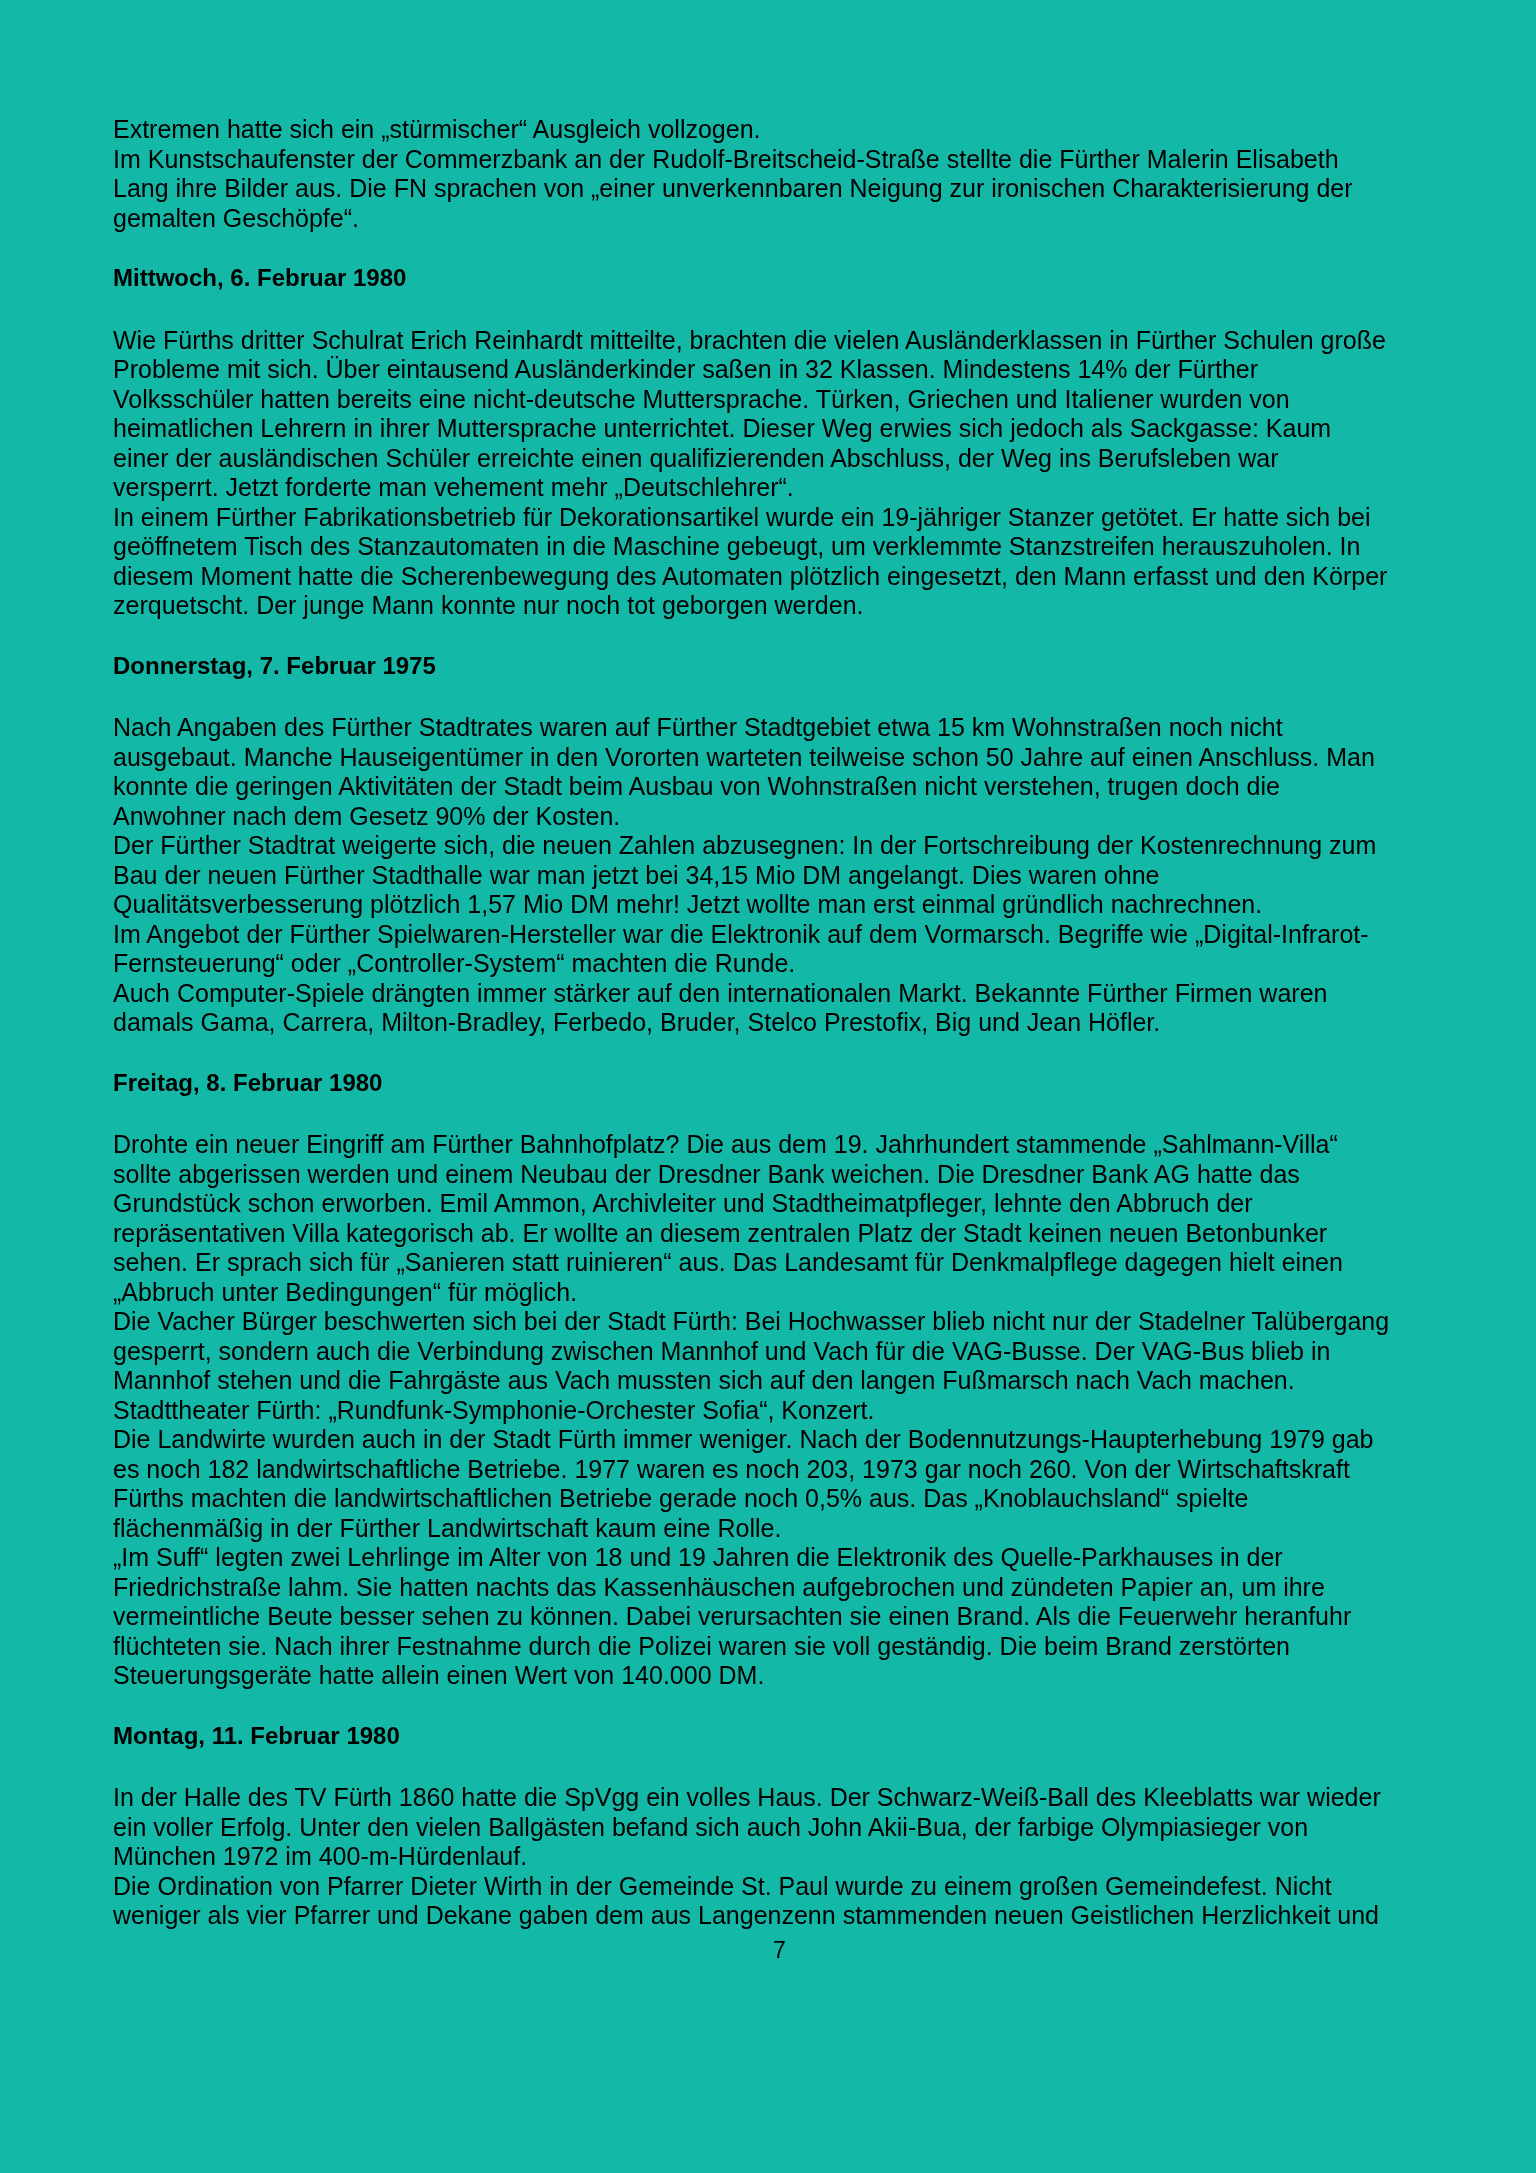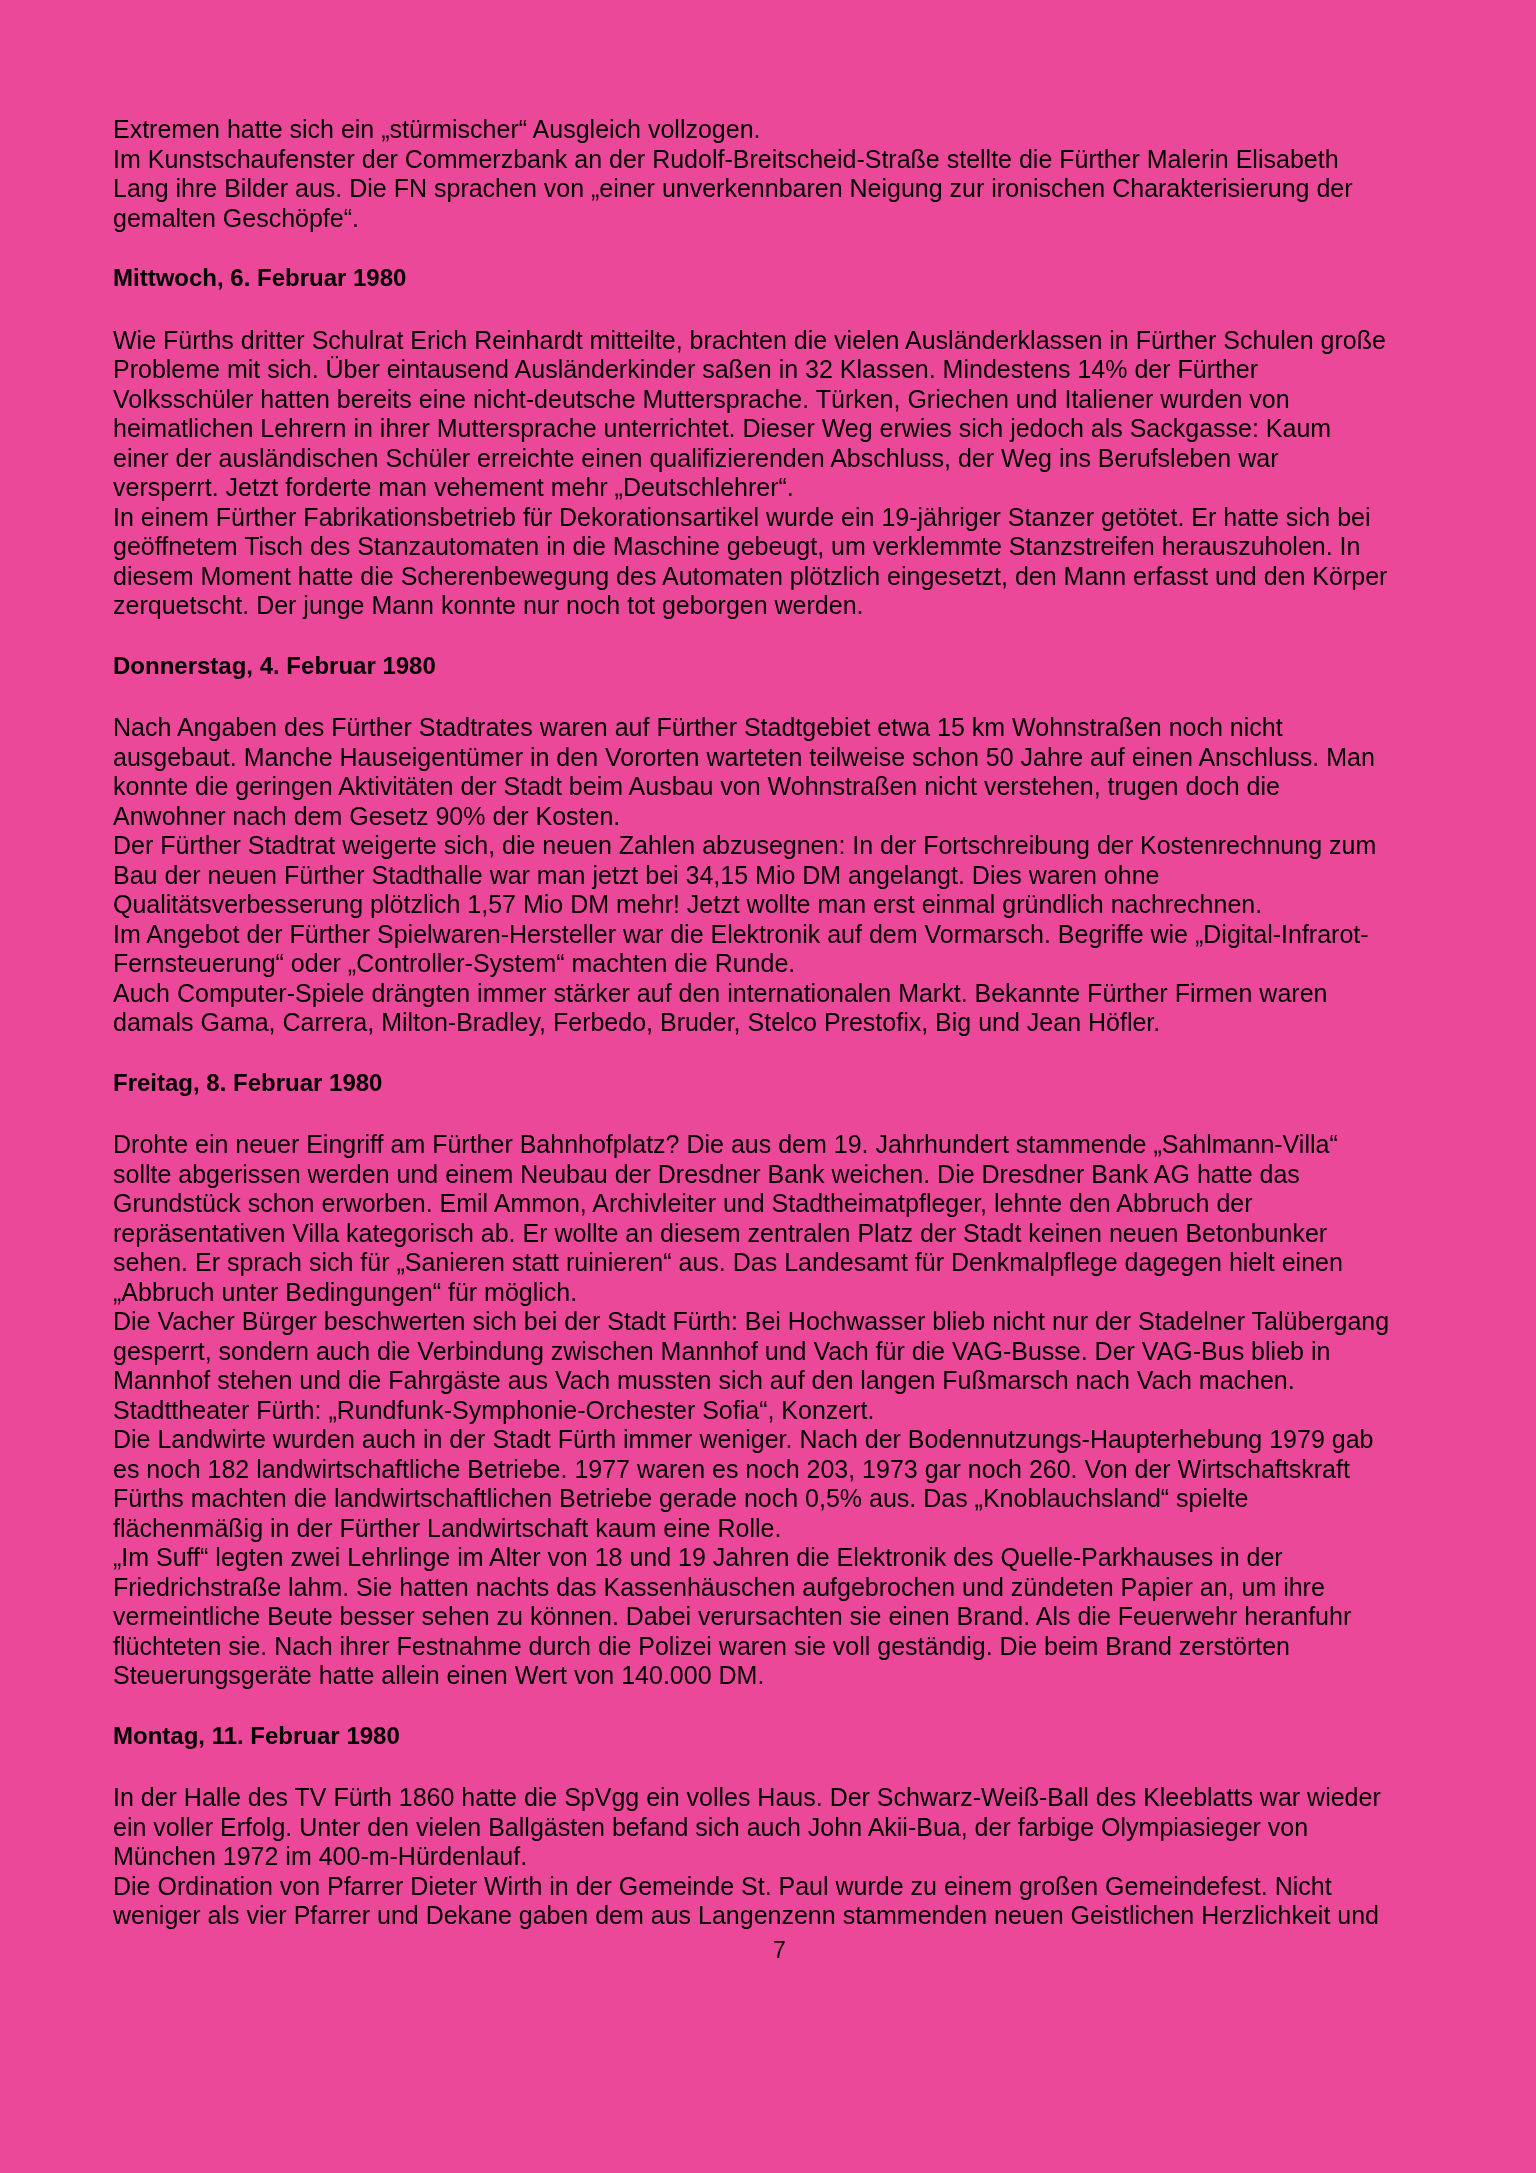--- a/index.html
+++ b/index.html
@@ -6,21 +6,21 @@
   html, body {
     margin: 0;
     padding: 0;
     background: #ffffff;
   }
   .page {
     position: relative;
     width: 1536px;
     height: 2173px;
     box-sizing: border-box;
-    background: #ec4899;
+    background: #14b8a6;
     color: #000000;
     font-family: "Liberation Sans", "DejaVu Sans", sans-serif;
     font-size: 25px;
     line-height: 29.5px;
     padding: 115px 90px 0 113px;
     overflow: hidden;
   }
   .para {
     margin: 0;
     white-space: pre-line;
@@ -52,21 +52,21 @@
   <p class="para">Wie Fürths dritter Schulrat Erich Reinhardt mitteilte, brachten die vielen Ausländerklassen in Fürther Schulen große
 Probleme mit sich. Über eintausend Ausländerkinder saßen in 32 Klassen. Mindestens 14% der Fürther
 Volksschüler hatten bereits eine nicht-deutsche Muttersprache. Türken, Griechen und Italiener wurden von
 heimatlichen Lehrern in ihrer Muttersprache unterrichtet. Dieser Weg erwies sich jedoch als Sackgasse: Kaum
 einer der ausländischen Schüler erreichte einen qualifizierenden Abschluss, der Weg ins Berufsleben war
 versperrt. Jetzt forderte man vehement mehr „Deutschlehrer“.
 In einem Fürther Fabrikationsbetrieb für Dekorationsartikel wurde ein 19-jähriger Stanzer getötet. Er hatte sich bei
 geöffnetem Tisch des Stanzautomaten in die Maschine gebeugt, um verklemmte Stanzstreifen herauszuholen. In
 diesem Moment hatte die Scherenbewegung des Automaten plötzlich eingesetzt, den Mann erfasst und den Körper
 zerquetscht. Der junge Mann konnte nur noch tot geborgen werden.</p>
-  <h2 class="heading">Donnerstag, 4. Februar 1980</h2>
+  <h2 class="heading">Donnerstag, 7. Februar 1975</h2>
   <p class="para">Nach Angaben des Fürther Stadtrates waren auf Fürther Stadtgebiet etwa 15 km Wohnstraßen noch nicht
 ausgebaut. Manche Hauseigentümer in den Vororten warteten teilweise schon 50 Jahre auf einen Anschluss. Man
 konnte die geringen Aktivitäten der Stadt beim Ausbau von Wohnstraßen nicht verstehen, trugen doch die
 Anwohner nach dem Gesetz 90% der Kosten.
 Der Fürther Stadtrat weigerte sich, die neuen Zahlen abzusegnen: In der Fortschreibung der Kostenrechnung zum
 Bau der neuen Fürther Stadthalle war man jetzt bei 34,15 Mio DM angelangt. Dies waren ohne
 Qualitätsverbesserung plötzlich 1,57 Mio DM mehr! Jetzt wollte man erst einmal gründlich nachrechnen.
 Im Angebot der Fürther Spielwaren-Hersteller war die Elektronik auf dem Vormarsch. Begriffe wie „Digital-Infrarot-
 Fernsteuerung“ oder „Controller-System“ machten die Runde.
 Auch Computer-Spiele drängten immer stärker auf den internationalen Markt. Bekannte Fürther Firmen waren

